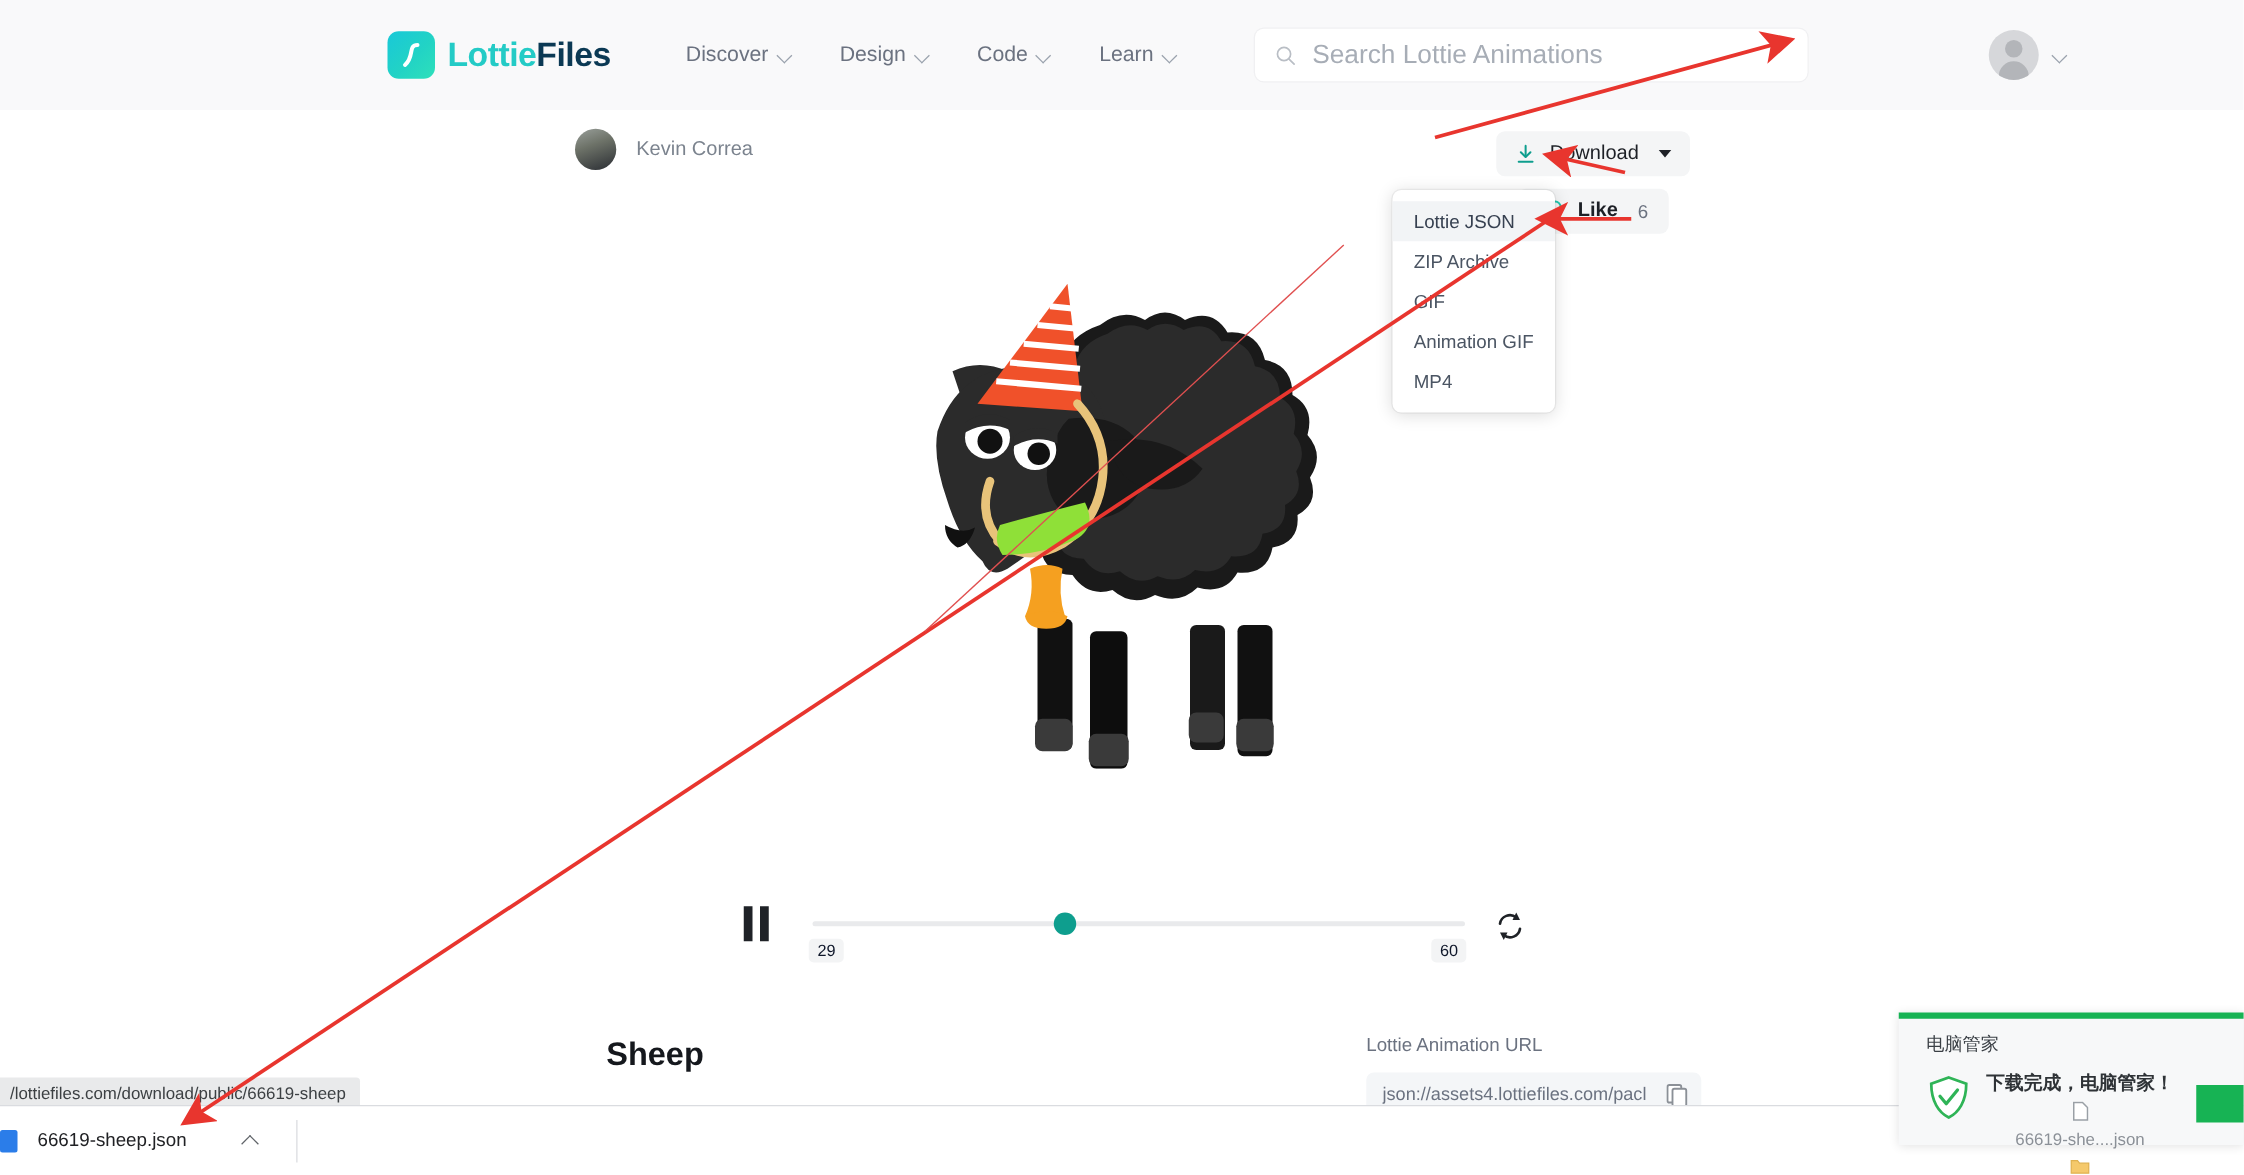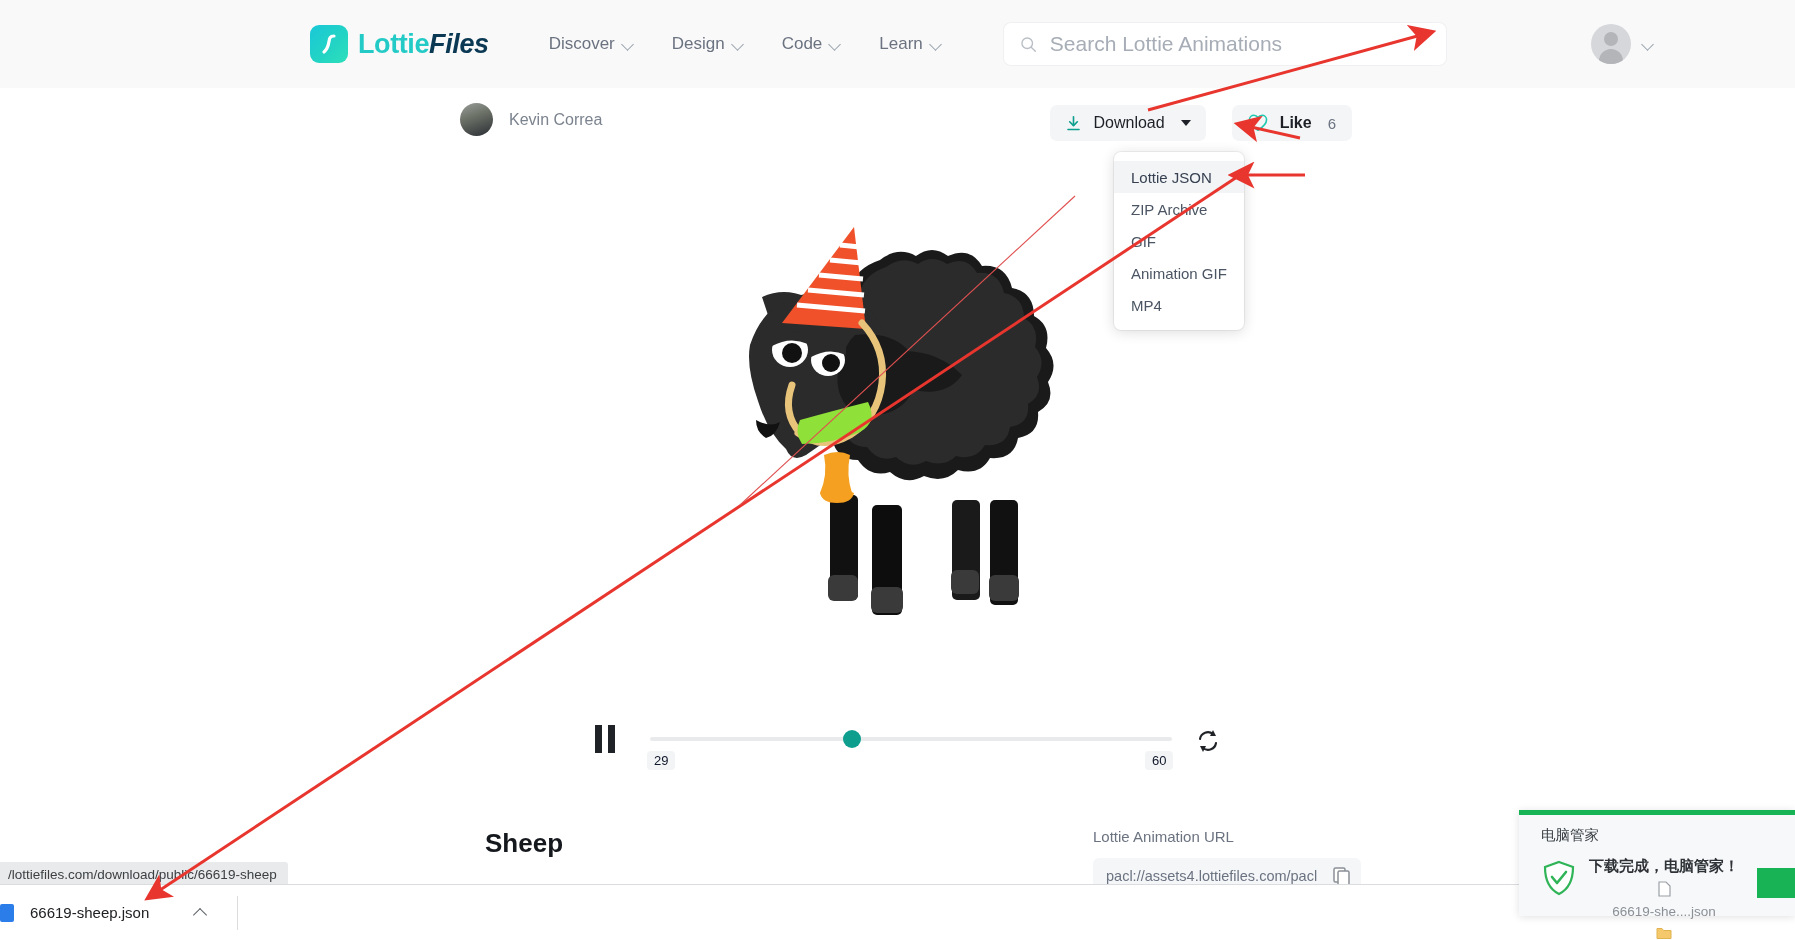--- a/index.html
+++ b/index.html
@@ -19,21 +19,21 @@
   }
   .header-inner { display:flex; align-items:center; width:100%; padding-left: 310px; }
   .logo-wrap { display: flex; align-items: center; gap: 10px; }
   .logo-mark {
     width: 38px; height: 38px; border-radius: 9px;
     background: linear-gradient(135deg, #19c8d8 0%, #22d3c5 55%, #2ee0ba 100%);
     display:flex; align-items:center; justify-content:center;
   }
   .logo-text { font-size: 27px; font-weight: 700; letter-spacing: -0.4px; }
   .logo-text .t1 { color: #24cbc6; }
-  .logo-text .t2 { color: #0b3954; font-style: italic; }
+  .logo-text .t2 { color: #0b3954; }
 
   .nav { display: flex; align-items: center; margin-left: 60px; gap: 38px; }
   .nav-item {
     display: flex; align-items: center; gap: 8px;
     font-size: 17px; color: #6b7280; cursor: pointer;
   }
   .chev { display:inline-block; width: 11px; height: 11px; position: relative; }
   .chev::after {
     content:""; position:absolute; left:0; top:1px;
     width: 8px; height: 8px;
@@ -67,21 +67,21 @@
   .author-row {
     position:absolute; left: 460px; top: 103px;
     display:flex; align-items:center; gap: 16px;
   }
   .author-avatar {
     width: 33px; height: 33px; border-radius: 50%;
     background: linear-gradient(160deg,#9aa09b 0%,#6d7268 40%,#2a2d33 100%);
   }
   .author-name { font-size: 16px; color: #7b838e; }
 
-  .actions { position:absolute; right: 443px; top: 105px; display:flex; align-items:center; gap: 26px; }
+  .actions { position:absolute; right: 443px; top: 105px; display:flex; align-items:center; gap: 10px; flex-direction: column; }
   .btn-download {
     display:flex; align-items:center; gap: 11px;
     background:#f4f5f6; border-radius: 7px; height: 36px; padding: 0 15px;
     font-size: 16px; color:#1d2026; font-weight: 500; cursor:pointer;
   }
   .caret { width:0;height:0;border-left:5px solid transparent;border-right:5px solid transparent;border-top:6px solid #1d2026; margin-left:5px;}
   .btn-like {
     display:flex; align-items:center; gap: 12px;
     background:#f4f5f6; border-radius: 7px; height: 36px; padding: 0 16px;
     font-size: 16px; color:#1d2026; font-weight: 600; cursor:pointer;
@@ -337,21 +337,21 @@
         <polygon points="8,24 5,18 11,18" fill="#1f2227"></polygon>
       </svg>
     </div>
   </div>
 
   <div class="title-sheep">Sheep</div>
 
   <div class="url-block">
     <div class="url-label">Lottie Animation URL</div>
     <div class="url-field">
-      <span class="url-text">pacl://assets4.lottiefiles.com/pacl</span>
+      <span class="url-text">json://assets4.lottiefiles.com/pacl</span>
       <svg width="18" height="19" viewBox="0 0 18 19">
         <rect x="1" y="1" width="11" height="14" rx="1.5" stroke="#8b9097" stroke-width="1.5" fill="#fff"></rect>
         <rect x="5" y="4" width="11" height="14" rx="1.5" stroke="#8b9097" stroke-width="1.5" fill="#fff"></rect>
       </svg>
     </div>
   </div>
 
   <div class="status-url">
     <span>/lottiefiles.com/download/public/66619-sheep</span>
   </div>

